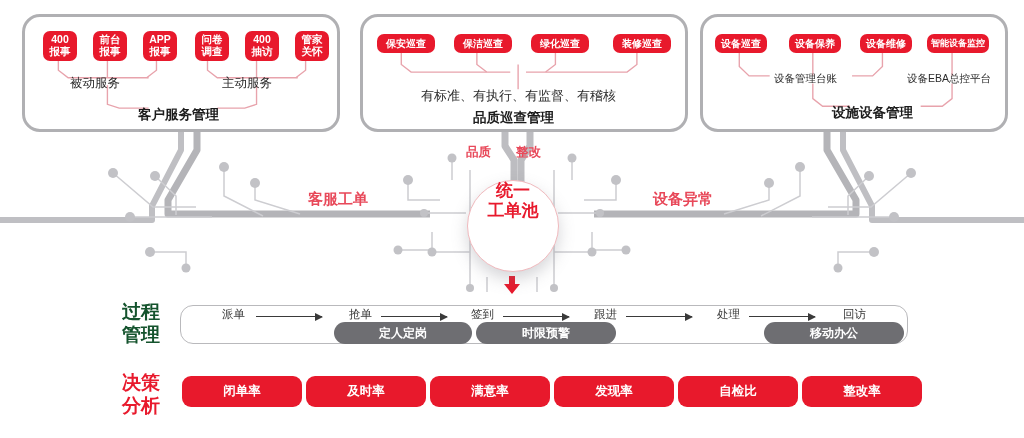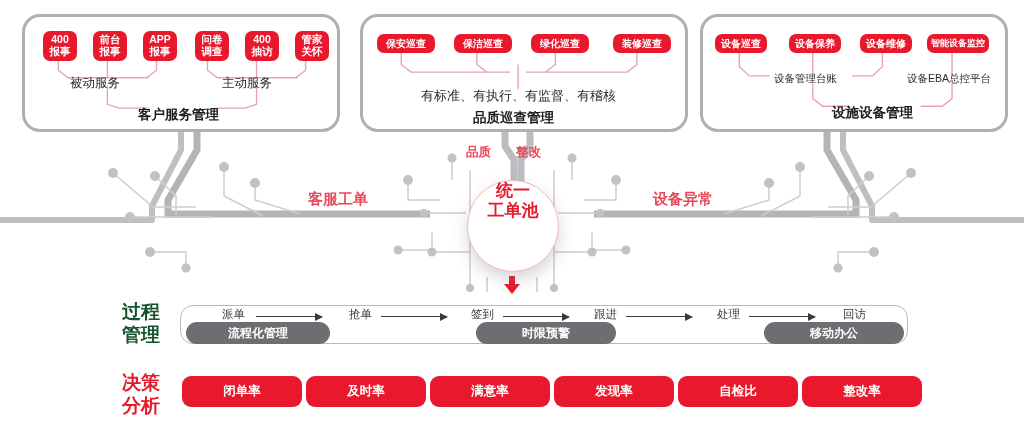--- a/index.html
+++ b/index.html
@@ -348,21 +348,21 @@
   <div class="step" style="left:594px;">跟进</div>
   <div class="step" style="left:717px;">处理</div>
   <div class="step" style="left:843px;">回访</div>
 
   <div class="arrow" style="left:256px;width:66px;"></div>
   <div class="arrow" style="left:381px;width:66px;"></div>
   <div class="arrow" style="left:503px;width:66px;"></div>
   <div class="arrow" style="left:626px;width:66px;"></div>
   <div class="arrow" style="left:749px;width:66px;"></div>
 
-  <div class="ppill" style="left:186px;width:144px;">流程化管理</div>
+  <div class="ppill" style="left:334px;width:138px;">定人定岗</div>
   <div class="ppill" style="left:476px;width:140px;">时限预警</div>
   <div class="ppill" style="left:764px;width:140px;">移动办公</div>
 
   <div id="dec-label">决策
 分析</div>
 
   <div class="dpill" style="left:182px;width:120px;">闭单率</div>
   <div class="dpill" style="left:306px;width:120px;">及时率</div>
   <div class="dpill" style="left:430px;width:120px;">满意率</div>
   <div class="dpill" style="left:554px;width:120px;">发现率</div>

